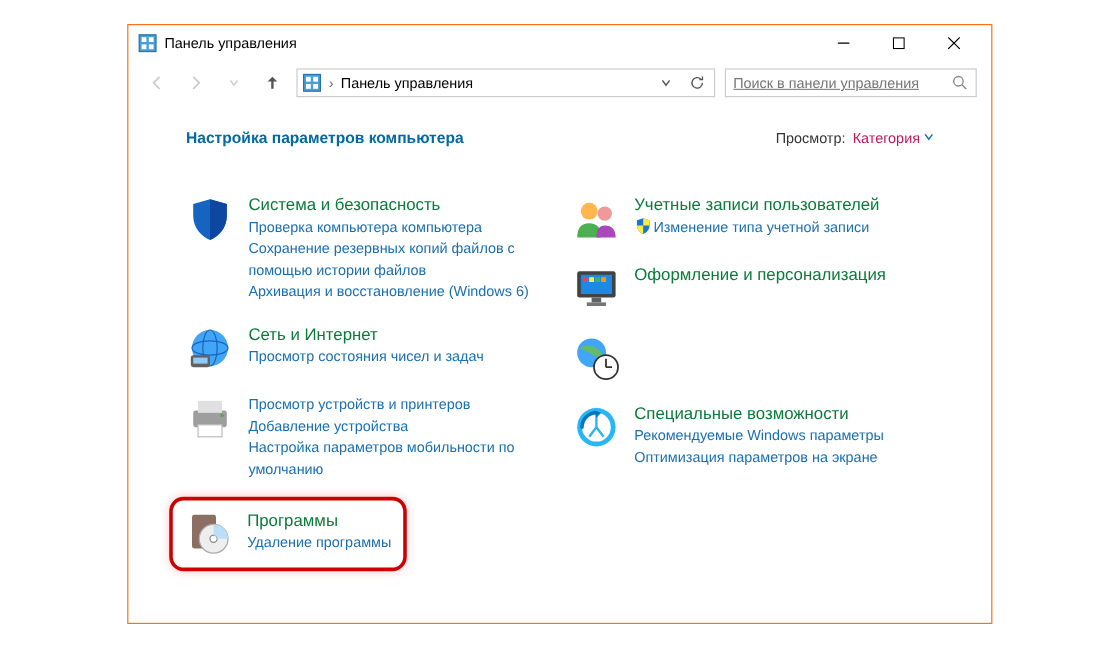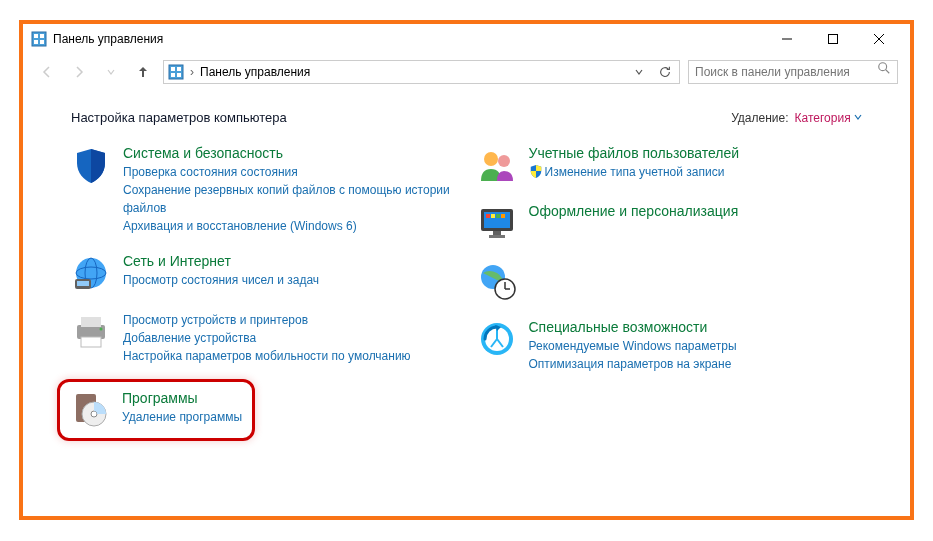--- a/index.html
+++ b/index.html
@@ -1,41 +1,41 @@
 <!DOCTYPE html>
 <html><head>
 <meta charset="utf-8">
 <style>
 * { box-sizing: border-box; margin: 0; padding: 0; }
 body { font-family: "Segoe UI", Tahoma, sans-serif; font-size: 12px; background: #fff; width: 933px; height: 541px; position: relative; }
-.window { width: 895px; height: 500px; margin: 20px auto; border: 4px solid #f97316; background: #fff; position: relative; }
+.window { width: 721px; height: 500px; margin: 20px auto; border: 1px solid #f97316; background: #fff; position: relative; }
 .titlebar { height: 30px; display: flex; align-items: center; padding: 0 8px; }
 .titlebar .title-icon { width: 16px; height: 16px; margin-right: 6px; }
 .titlebar .title-text { flex: 1; font-size: 12px; color: #000; }
 .titlebar .winctrl { display: flex; }
 .winbtn { width: 46px; height: 30px; display: flex; align-items: center; justify-content: center; cursor: pointer; }
 .winbtn svg { width: 10px; height: 10px; }
 .navbar { height: 36px; display: flex; align-items: center; padding: 0 12px; gap: 8px; }
 .nav-arrow { width: 24px; height: 24px; display: flex; align-items: center; justify-content: center; color: #ccc; }
 .nav-arrow.up { color: #555; }
 .addrbar { flex: 1; height: 24px; border: 1px solid #ccc; display: flex; align-items: center; padding: 0 4px; gap: 6px; }
 .addr-icon { width: 16px; height: 16px; }
 .addr-sep { color: #666; }
 .addr-text { font-size: 12px; }
 .addr-spacer { flex: 1; }
 .addr-btn { width: 20px; height: 20px; display: flex; align-items: center; justify-content: center; color: #555; }
-.searchbox { width: 210px; height: 24px; border: 1px solid #ccc; display: flex; padding: 0 6px; color: #888; }
+.searchbox { width: 210px; height: 24px; border: 1px solid #ccc; display: flex; align-items: center; padding: 0 6px; color: #888; text-decoration: underline; }
 .searchbox input { border: none; outline: none; flex: 1; font-size: 12px; color: #888; background: transparent; }
 .content { padding: 20px 48px; }
 .content-header { display: flex; align-items: center; margin-bottom: 20px; }
-.content-header h1 { font-size: 13px; font-weight: normal; color: #0f172a; flex: 1; }
+.content-header h1 { font-size: 13px; font-weight: bold; color: #0369a1; flex: 1; }
 .viewctl { font-size: 12px; color: #333; display: flex; align-items: center; gap: 6px; }
 .viewctl .viewlink { color: #be185d; }
 .columns { display: flex; gap: 20px; }
-.col { flex: 1; }
+.col { flex: 1; margin-top: 20px; }
 .cat { display: flex; gap: 12px; margin-bottom: 18px; align-items: flex-start; }
 .cat-icon { width: 40px; height: 40px; flex-shrink: 0; }
 .cat-body { flex: 1; }
 .cat-title { color: #0a7a3a; font-size: 14px; margin-bottom: 2px; cursor: pointer; }
 .cat-link { color: #1a6fb0; font-size: 12px; line-height: 1.5; cursor: pointer; display: block; }
 .highlighted { border: 3px solid #cc0000; border-radius: 12px; padding: 8px 10px; margin-left: -14px; margin-top: -4px; box-shadow: 0 0 8px rgba(204,0,0,0.2); display: inline-flex; justify-content: center; }
 .small-shield { width: 14px; height: 14px; vertical-align: -2px; margin-right: 2px; }
 </style>
 </head>
 <body>
@@ -120,38 +120,38 @@
           <circle cx="6.5" cy="6.5" r="4.5" fill="none" stroke="#888" stroke-width="1.3"></circle>
           <line x1="10" y1="10" x2="14" y2="14" stroke="#888" stroke-width="1.3"></line>
         </svg>
     </div>
   </div>
 
   <div class="content">
     <div class="content-header">
       <h1>Настройка параметров компьютера</h1>
       <div class="viewctl">
-        <span>Удаление:</span>
+        <span>Просмотр:</span>
         <span class="viewlink"><span>Категория</span> <svg width="8" height="8" viewBox="0 0 8 8" style="vertical-align:1px">
               <path d="M1 2 L4 6 L7 2" fill="none" stroke="#1a6fb0" stroke-width="1.2"></path>
             </svg></span>
       </div>
     </div>
 
     <div class="columns">
       <div class="col">
 
         <div class="cat">
           <svg class="cat-icon" viewBox="0 0 40 40">
               <path d="M20 4 L34 8 L34 18 C34 28 27 35 20 38 C13 35 6 28 6 18 L6 8 Z" fill="#1565c0"></path>
               <path d="M20 4 L34 8 L34 18 C34 28 27 35 20 38 L20 4 Z" fill="#0d47a1"></path>
             </svg>
           <div class="cat-body">
             <div class="cat-title">Система и безопасность</div>
-            <a class="cat-link">Проверка состояния состояния</a>
+            <a class="cat-link">Проверка компьютера компьютера</a>
             <a class="cat-link">Сохранение резервных копий файлов с помощью истории файлов</a>
             <a class="cat-link">Архивация и восстановление (Windows 6)</a>
           </div>
         </div>
 
         <div class="cat">
           <svg class="cat-icon" viewBox="0 0 40 40">
               <circle cx="20" cy="20" r="15" fill="#42a5f5"></circle>
               <ellipse cx="20" cy="20" rx="15" ry="6" fill="none" stroke="#1565c0" stroke-width="1"></ellipse>
               <ellipse cx="20" cy="20" rx="6" ry="15" fill="none" stroke="#1565c0" stroke-width="1"></ellipse>
@@ -198,21 +198,21 @@
       <div class="col">
 
         <div class="cat">
           <svg class="cat-icon" viewBox="0 0 40 40">
               <circle cx="14" cy="14" r="7" fill="#ffb74d"></circle>
               <circle cx="27" cy="16" r="6" fill="#ef9a9a"></circle>
               <path d="M4 36 Q4 24 14 24 Q24 24 24 36 Z" fill="#4caf50"></path>
               <path d="M20 36 Q20 26 27 26 Q36 26 36 36 Z" fill="#ab47bc"></path>
             </svg>
           <div class="cat-body">
-            <div class="cat-title">Учетные файлов пользователей</div>
+            <div class="cat-title">Учетные записи пользователей</div>
             <a class="cat-link"><svg class="small-shield" viewBox="0 0 16 16">
                   <path d="M8 1 L14 3 L14 8 C14 12 11 15 8 16 C5 15 2 12 2 8 L2 3 Z" fill="#1976d2"></path>
                   <path d="M8 1 L14 3 L14 8 L8 8 Z" fill="#ffeb3b"></path>
                   <path d="M2 8 L8 8 L8 16 C5 15 2 12 2 8 Z" fill="#ffeb3b"></path>
                 </svg><span>Изменение типа учетной записи</span></a>
           </div>
         </div>
 
         <div class="cat">
           <svg class="cat-icon" viewBox="0 0 40 40">

